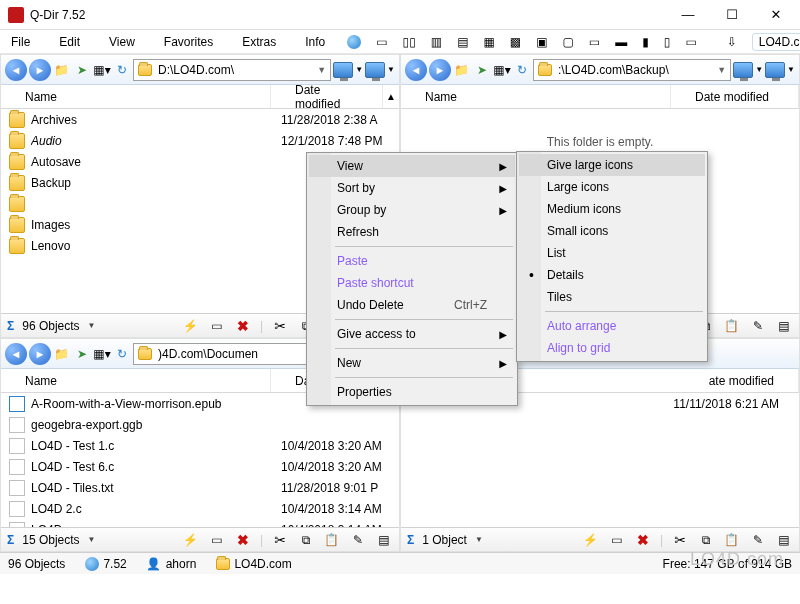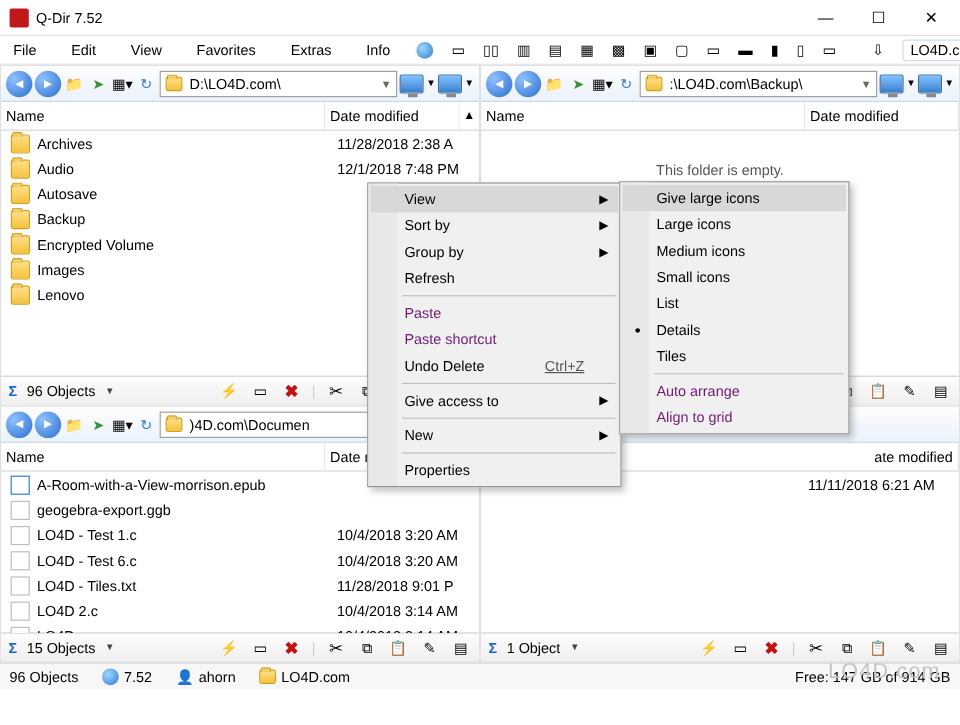--- a/index.html
+++ b/index.html
@@ -15,44 +15,44 @@
   .panes { display: grid; grid-template-columns: 1fr 1fr; grid-template-rows: 284px 214px; }
   .pane { display: flex; flex-direction: column; border: 1px solid #e0e0e0; overflow: hidden; }
   .navbar { height: 30px; background: linear-gradient(#fefefe,#eaf2fb); border-bottom: 1px solid #c9d6e4; display: flex; align-items: center; padding: 0 4px; gap: 2px; }
   .nav-btn { width: 22px; height: 22px; border-radius: 11px; display: inline-flex; align-items: center; justify-content: center; background: radial-gradient(circle at 30% 30%, #8fc1ff, #2b6fd1); color: #fff; font-size: 11px; font-weight: bold; }
   .nav-icn { width: 18px; height: 18px; display: inline-flex; align-items: center; justify-content: center; }
   .addr { flex: 1; height: 22px; border: 1px solid #a0a0a0; background: #fff; display: flex; align-items: center; padding: 0 4px; font-size: 12px; }
   .addr .chev { margin-left: auto; color: #666; font-size: 9px; }
   .mon { width: 20px; height: 16px; background: linear-gradient(#7fc3ff,#3a7fd0); border: 1px solid #3b6fa0; border-radius: 2px; position: relative; }
   .mon::after { content: ""; position: absolute; bottom: -4px; left: 6px; width: 8px; height: 3px; background: #888; }
   .col-head { height: 24px; border-bottom: 1px solid #d8d8d8; display: flex; align-items: center; font-size: 12px; }
-  .col-head .col { padding: 0 4px; border-right: 1px solid #e8e8e8; height: 100%; display: flex; align-items: center; }
+  .col-head .col { padding: 0 24px; border-right: 1px solid #e8e8e8; height: 100%; display: flex; align-items: center; }
   .list { flex: 1; overflow: auto; }
   .row { height: 21px; display: flex; align-items: center; padding: 0 8px; gap: 6px; }
   .row .ico { width: 16px; height: 16px; }
   .fold-ico { background: linear-gradient(#ffe08a,#f5c23c); border: 1px solid #d4a018; border-radius: 2px; position: relative; }
   .fold-ico::before { content: ""; position: absolute; top: -3px; left: 0; width: 7px; height: 3px; background: #f0cd6e; border: 1px solid #d4a018; border-bottom: none; border-radius: 2px 2px 0 0; }
   .file-ico { background: #fff; border: 1px solid #bfbfbf; }
   .empty { text-align: center; color: #555; margin-top: 26px; font-size: 12px; }
   .pane-footer { height: 24px; background: linear-gradient(#fdfdfd,#efefef); border-top: 1px solid #d0d0d0; display: flex; align-items: center; padding: 0 6px; gap: 8px; font-size: 12px; }
   .sigma { color: #1569c7; font-weight: bold; }
   .pane-footer .chev { font-size: 8px; color: #444; }
   .pane-footer .spacer { flex: 1; }
   .tool-icn { width: 18px; height: 18px; display: inline-flex; align-items: center; justify-content: center; }
   .red-x { color: #c81010; font-weight: bold; font-size: 14px; }
   .scissors { font-size: 14px; }
   .status-bar { height: 22px; border-top: 1px solid #cfcfcf; display: flex; align-items: center; padding: 0 8px; gap: 20px; font-size: 12px; background: #f7f7f7; }
   .status-bar .cell { display: flex; align-items: center; gap: 4px; }
   .globe { width: 14px; height: 14px; border-radius: 50%; background: radial-gradient(circle at 35% 35%, #9dd6ff, #2a7fce); }
   .context-menu { position: absolute; background: #f0f0f0; border: 1px solid #979797; box-shadow: 3px 3px 6px rgba(0,0,0,0.25); padding: 2px; font-size: 12px; z-index: 100; }
   .context-menu .mitem { height: 22px; display: flex; align-items: center; padding: 0 30px 0 28px; position: relative; white-space: nowrap; }
-  .context-menu .mitem.disabled { color: #701a75; }
+  .context-menu .mitem.disabled { color: #8b5cf6; }
   .context-menu .mitem.selected { background: #d8d8d8; }
   .context-menu .mitem .sub-arrow { position: absolute; right: 8px; font-size: 10px; }
-  .context-menu .mitem .shortcut { position: absolute; right: 28px; color: #555; text-decoration: underline; }
+  .context-menu .mitem .shortcut { position: absolute; right: 28px; color: #555; }
   .context-menu .mitem .dot { position: absolute; left: 10px; font-size: 14px; }
   .context-menu .msep { height: 1px; background: #c0c0c0; margin: 3px 2px 3px 26px; }
   .context-menu .icon-strip { position: absolute; left: 0; top: 0; bottom: 0; width: 24px; background: #e8e8e8; }
   .wm-text { position: absolute; right: 16px; bottom: 34px; font-size: 18px; color: #c4c4c4; font-weight: 300; letter-spacing: 1px; pointer-events: none; }
 </style>
 </head>
 <body>
 
 <div class="title-bar">
   <div class="icon"></div>
@@ -119,36 +119,35 @@
       <div style="width:16px;text-align:center;font-size:10px">▲</div>
     </div>
     <div class="list" id="list-tl">
         <div class="row">
           <span class="ico fold-ico"></span>
           <span style="width: 244px; overflow: hidden; white-space: nowrap;">Archives</span>
           <span>11/28/2018 2:38 A</span>
         </div>
         <div class="row">
           <span class="ico fold-ico"></span>
-          <span style="width: 244px; overflow: hidden; white-space: nowrap;">Audio</span>
+          <span style="width: 244px; overflow: hidden; white-space: nowrap; font-style: italic;">Audio</span>
           <span>12/1/2018 7:48 PM</span>
         </div>
         <div class="row">
           <span class="ico fold-ico"></span>
           <span style="width: 244px; overflow: hidden; white-space: nowrap;">Autosave</span>
           <span></span>
         </div>
         <div class="row">
           <span class="ico fold-ico"></span>
           <span style="width: 244px; overflow: hidden; white-space: nowrap;">Backup</span>
           <span></span>
         </div>
         <div class="row">
           <span class="ico fold-ico"></span>
-          <span style="width: 244px; overflow: hidden; white-space: nowrap;">Encrypted Volume</span>
           <span></span>
         </div>
         <div class="row">
           <span class="ico fold-ico"></span>
           <span style="width: 244px; overflow: hidden; white-space: nowrap;">Images</span>
           <span></span>
         </div>
         <div class="row">
           <span class="ico fold-ico"></span>
           <span style="width: 244px; overflow: hidden; white-space: nowrap;">Lenovo</span>

